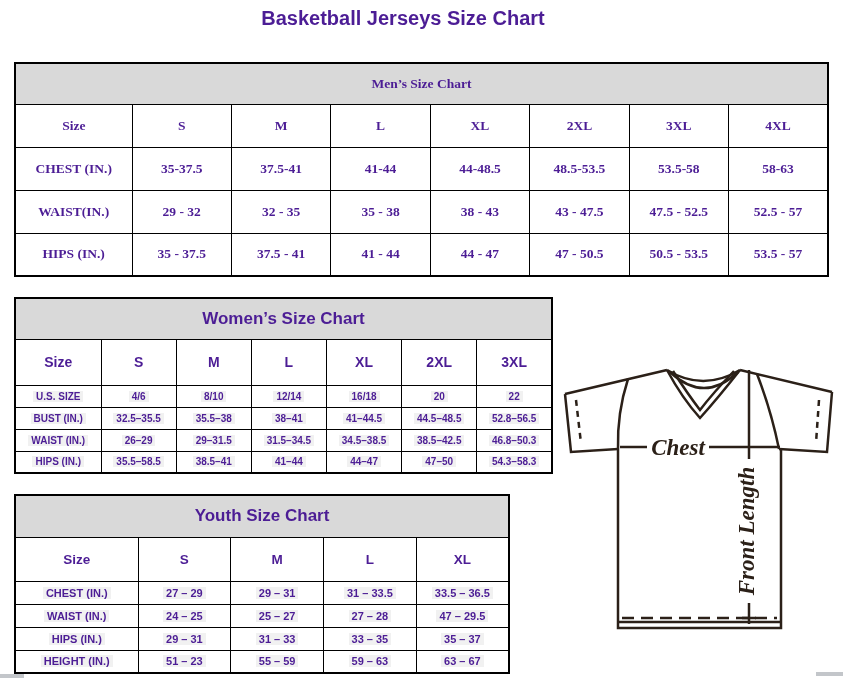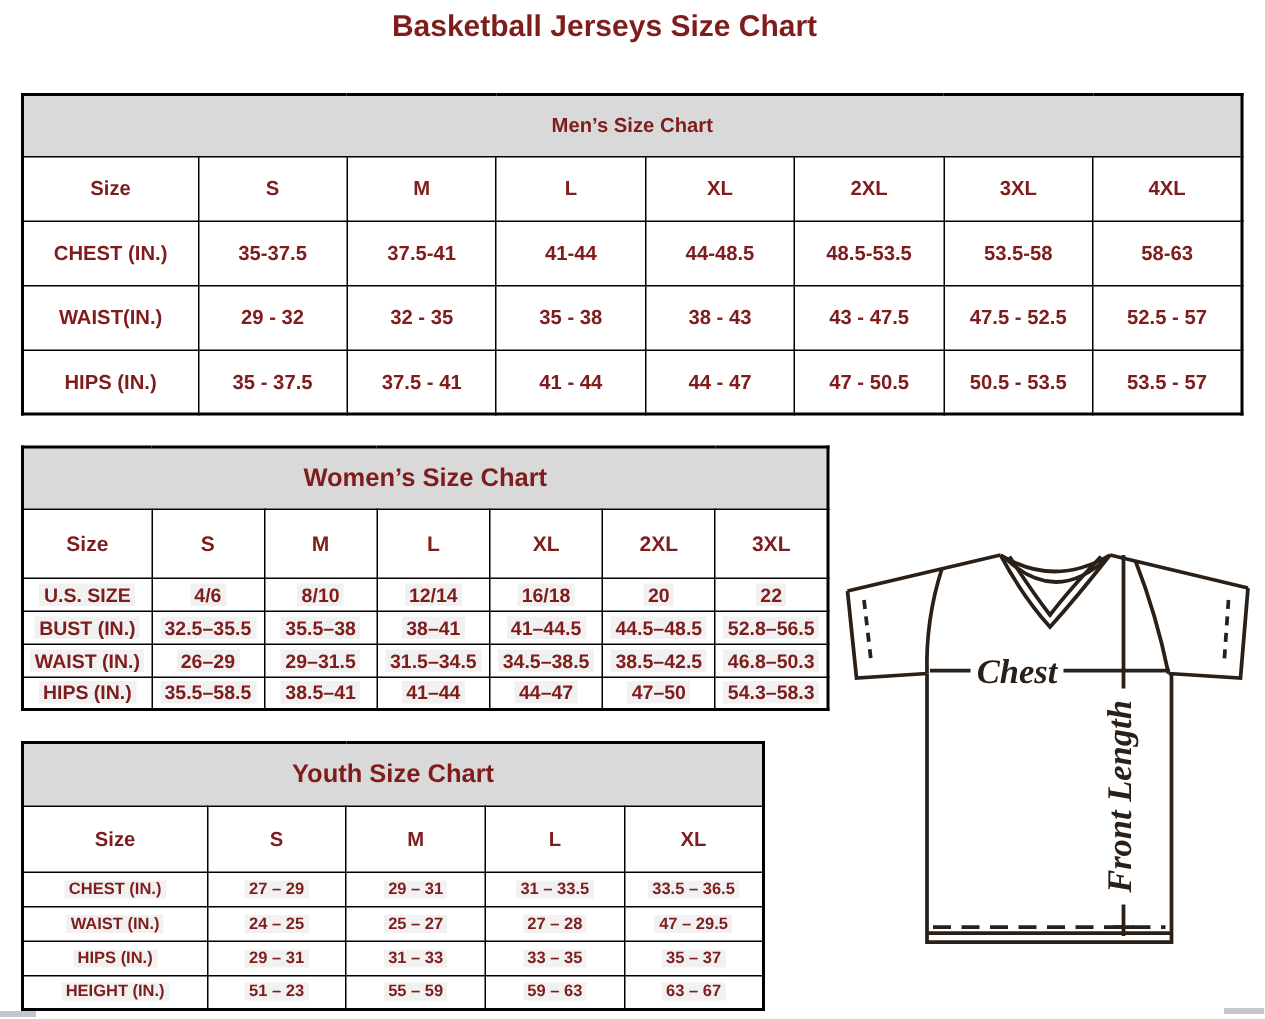--- a/index.html
+++ b/index.html
@@ -1,45 +1,45 @@
 <!DOCTYPE html>
 <html><head>
 <meta charset="utf-8">
 <style>
   html,body{margin:0;padding:0;background:#ffffff;}
   .sheet{
     position:relative;width:843px;height:679px;background:#ffffff;
-    font-family:"Liberation Sans",sans-serif;color:#7f1d1d;overflow:hidden;
+    font-family:"Liberation Sans",sans-serif;color:#4c1d95;overflow:hidden;
   }
   .page-title{
     position:absolute;top:7px;left:0;width:806px;text-align:center;
     font-size:20px;font-weight:bold;letter-spacing:0px;
   }
   table.size-table{
     position:absolute;border-collapse:collapse;table-layout:fixed;
     border:2px solid #000;background:#fff;
   }
   table.size-table th,table.size-table td{
     border:1px solid #000;text-align:center;vertical-align:middle;
     font-weight:bold;padding:0;
   }
   tr.chart-title-row th{background:#d9d9d9;font-size:17px;}
   
   #mens{left:14px;top:62px;width:815px;}
   #mens tr.chart-title-row{height:41px;}
   #mens tr.cols-row{height:43px;}
   #mens tr.data-row{height:43px;}
-  #mens th,#mens td{font-size:13.5px;}
+  #mens th,#mens td{font-size:13.5px;font-family:Liberation Serif, serif;}
   
   #womens{left:14px;top:297px;width:539px;}
   #womens tr.chart-title-row{height:41px;}
   #womens tr.cols-row{height:46px;font-size:14px;}
   #womens tr.cols-row th{font-size:14px;}
   #womens tr.data-row{height:22px;}
-  #womens tr.data-row th,#womens tr.data-row td{font-size:13px;}
+  #womens tr.data-row th,#womens tr.data-row td{font-size:10px;}
   
   #youth{left:14px;top:494px;width:496px;}
   #youth tr.chart-title-row{height:42px;margin-left:11px;}
   #youth tr.cols-row{height:44px;}
   #youth tr.cols-row th{font-size:13.5px;}
   #youth tr.data-row{height:23px;}
   #youth tr.data-row th,#youth tr.data-row td{font-size:11px;}
   .hl{background:#f1f1f1;padding:0 3px;}
   
   .jersey-wrap{position:absolute;left:555px;top:355px;width:288px;height:290px;text-align:right;}

